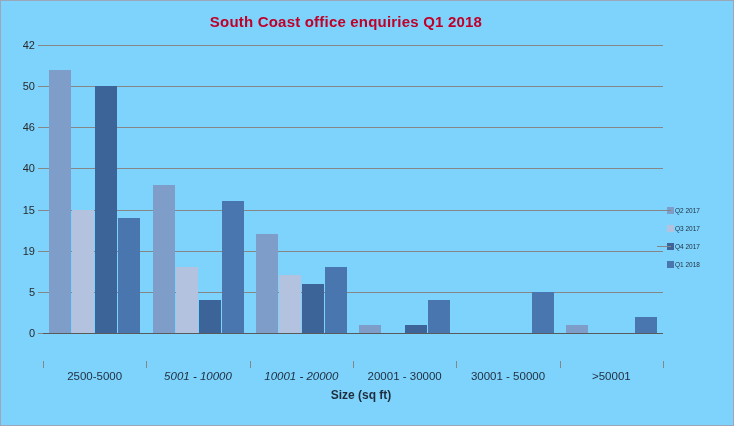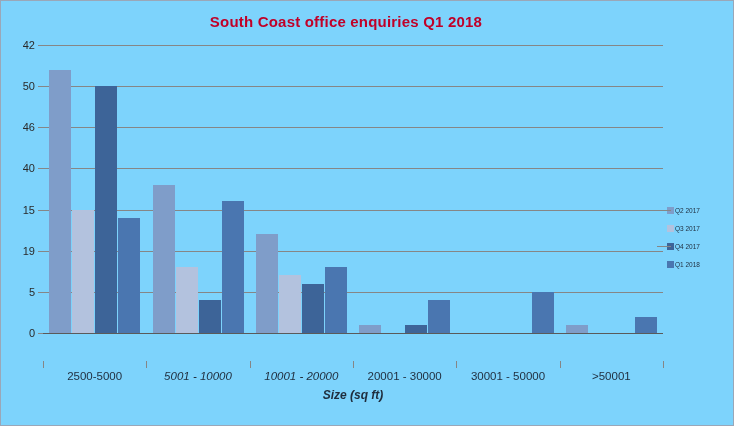--- a/index.html
+++ b/index.html
@@ -101,28 +101,27 @@
   .x-tick-label {
     position: absolute;
     top: 9px;
     transform: translateX(-50%);
     font-size: 11.5px;
     color: #1f2d3d;
     white-space: nowrap;
   }
   #x-axis-title {
     position: absolute;
-    left: 42px;
+    left: 50px;
     top: 387px;
     width: 620px;
     text-align: center;
     font-size: 12px;
     font-weight: bold;
     color: #1f2d3d;
-    font-style: italic;
   }
   
   #legend {
     position: absolute;
     left: 666px;
     top: 200px;
     width: 64px;
   }
   .legend-item {
     display: flex;

